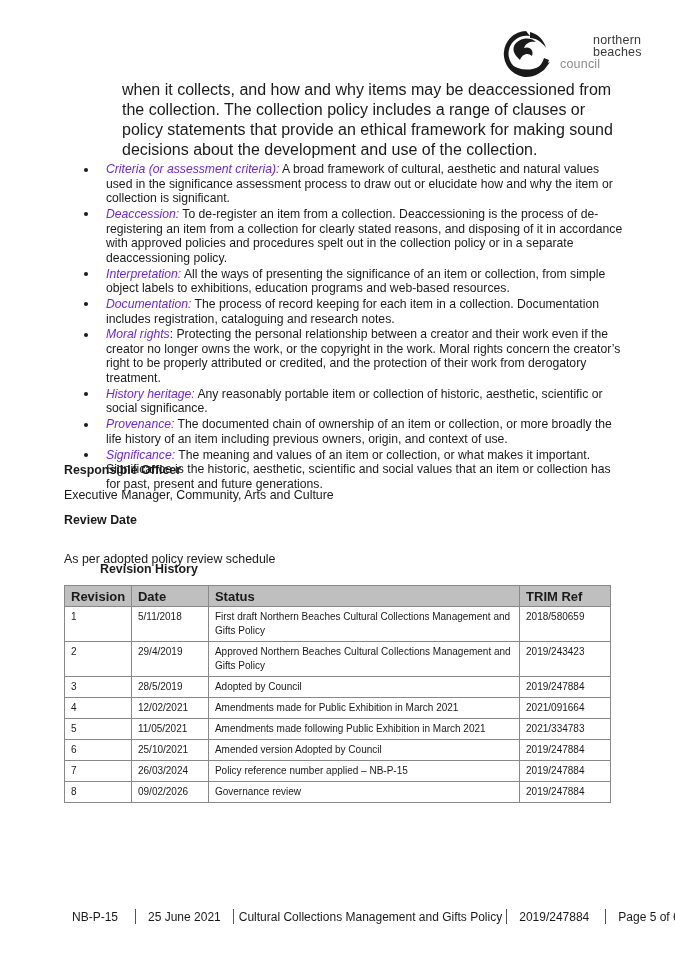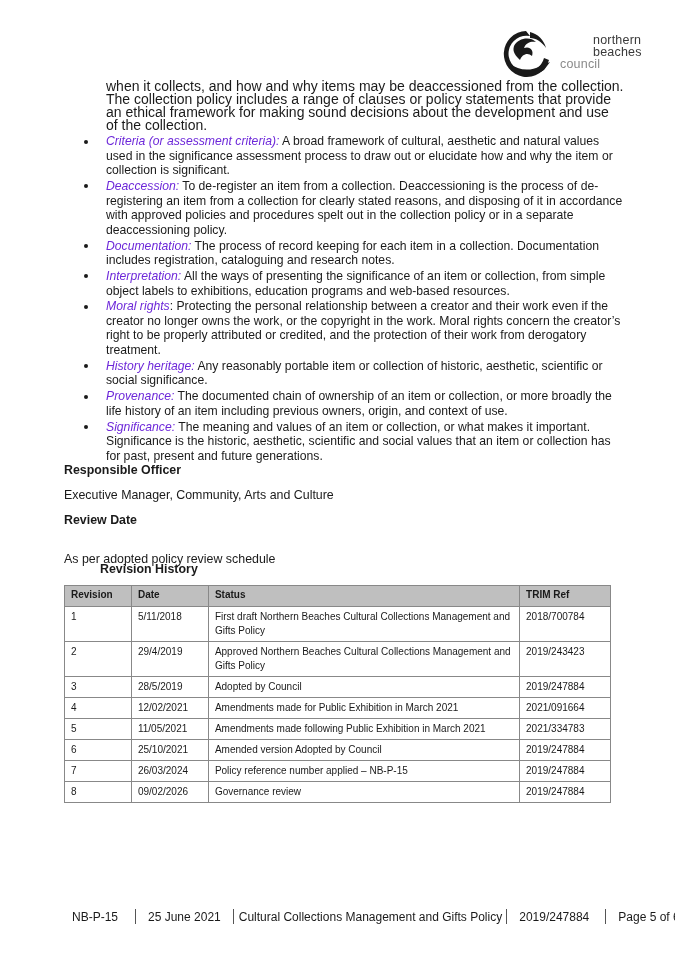--- a/index.html
+++ b/index.html
@@ -7,32 +7,32 @@
     width: 675px; height: 955px; position: relative; overflow: hidden;
     font-family: "Liberation Sans", sans-serif; color: #1a1a1a;
   }
   .logo { position: absolute; left: 500px; top: 28px; width: 160px; height: 52px; }
   .logo-mark { position: absolute; left: 0; top: 0; width: 52px; height: 52px; }
   .logo-text { position: absolute; left: 60px; top: 6px; font-size: 12.5px; line-height: 12px; letter-spacing: 0.2px; }
   .logo-text .l1, .logo-text .l2 { color: #3a3a3a; padding-left: 33px; }
   .logo-text .l3 { color: #8a8a8a; }
 
   .content { position: absolute; left: 64px; top: 80px; width: 560px; }
-  .para { font-size: 14px; line-height: 13px; margin-left: 42px; }
+  .para { font-size: 16px; line-height: 20px; margin-left: 58px; }
   ul.defs { list-style: none; margin: 2px 0 0 0; padding: 0; }
   ul.defs li { position: relative; padding-left: 42px; font-size: 12.2px; line-height: 14.6px; margin-bottom: 1.2px; }
   ul.defs li .bullet { position: absolute; left: 20px; top: 5.5px; width: 4px; height: 4px; border-radius: 50%; background: #1a1a1a; }
   .term { color: #6d28d9; font-style: italic; }
 
   .section-title { font-size: 12.4px; font-weight: bold; position: absolute; left: 64px; }
   .section-body { font-size: 12.4px; position: absolute; left: 64px; }
 
   table.rev { position: absolute; left: 64px; top: 585px; width: 547px; border-collapse: collapse; font-size: 10px; }
   table.rev th, table.rev td { border: 1px solid #888; vertical-align: top; text-align: left; padding: 3px 5px 0 6px; }
-  table.rev th { background: #bfbfbf; font-weight: bold; height: 17px; font-size: 10px; }
+  table.rev th { background: #bfbfbf; font-weight: bold; height: 17px; font-size: 13px; }
   table.rev td { line-height: 14px; }
   table.rev tr.two td { height: 31px; }
   table.rev tr.one td { height: 17px; }
   col.c1 { width: 67px; } col.c2 { width: 77px; } col.c3 { width: 312px; } col.c4 { width: 91px; }
 
   .footer { position: absolute; top: 909px; left: 72px; font-size: 12px; display: flex; align-items: center; white-space: nowrap; }
   .footer .sep { display: inline-block; width: 1px; height: 15px; background: #555; }
 </style>
 </head>
 <body>
@@ -49,22 +49,22 @@
     <div class="l2">beaches</div>
     <div class="l3">council</div>
   </div>
 </div>
 
 <div class="content">
   <div class="para">when it collects, and how and why items may be deaccessioned from the collection. The collection policy includes a range of clauses or policy statements that provide an ethical framework for making sound decisions about the development and use of the collection.</div>
   <ul class="defs">
     <li><span class="bullet"></span><span class="term">Criteria (or assessment criteria):</span><span> A broad framework of cultural, aesthetic and natural values used in the significance assessment process to draw out or elucidate how and why the item or collection is significant.</span></li>
     <li><span class="bullet"></span><span class="term">Deaccession:</span><span> To de-register an item from a collection. Deaccessioning is the process of de-registering an item from a collection for clearly stated reasons, and disposing of it in accordance with approved policies and procedures spelt out in the collection policy or in a separate deaccessioning policy.</span></li>
+    <li><span class="bullet"></span><span class="term">Interpretation:</span><span> All the ways of presenting the significance of an item or collection, from simple object labels to exhibitions, education programs and web-based resources.</span></li>
     <li><span class="bullet"></span><span class="term">Documentation:</span><span> The process of record keeping for each item in a collection. Documentation includes registration, cataloguing and research notes.</span></li>
-    <li><span class="bullet"></span><span class="term">Interpretation:</span><span> All the ways of presenting the significance of an item or collection, from simple object labels to exhibitions, education programs and web-based resources.</span></li>
     <li><span class="bullet"></span><span class="term">Moral rights</span><span>: Protecting the personal relationship between a creator and their work even if the creator no longer owns the work, or the copyright in the work. Moral rights concern the creator’s right to be properly attributed or credited, and the protection of their work from derogatory treatment.</span></li>
     <li><span class="bullet"></span><span class="term">History heritage:</span><span> Any reasonably portable item or collection of historic, aesthetic, scientific or social significance.</span></li>
     <li><span class="bullet"></span><span class="term">Provenance:</span><span> The documented chain of ownership of an item or collection, or more broadly the life history of an item including previous owners, origin, and context of use.</span></li>
     <li><span class="bullet"></span><span class="term">Significance:</span><span> The meaning and values of an item or collection, or what makes it important. Significance is the historic, aesthetic, scientific and social values that an item or collection has for past, present and future generations.</span></li>
   </ul>
 </div>
 
 <div class="section-title" style="top:463px;">Responsible Officer</div>
 <div class="section-body" style="top:488px;">Executive Manager, Community, Arts and Culture</div>
 <div class="section-title" style="top:513px;">Review Date</div>
@@ -84,21 +84,21 @@
       <th>Date</th>
       <th>Status</th>
       <th>TRIM Ref</th>
     </tr>
   </thead>
   <tbody>
     <tr class="two">
       <td>1</td>
       <td>5/11/2018</td>
       <td>First draft Northern Beaches Cultural Collections Management and Gifts Policy</td>
-      <td>2018/700784</td>
+      <td>2018/580659</td>
     </tr>
     <tr class="two">
       <td>2</td>
       <td>29/4/2019</td>
       <td>Approved Northern Beaches Cultural Collections Management and Gifts Policy</td>
       <td>2019/243423</td>
     </tr>
     <tr class="one">
       <td>3</td>
       <td>28/5/2019</td>

